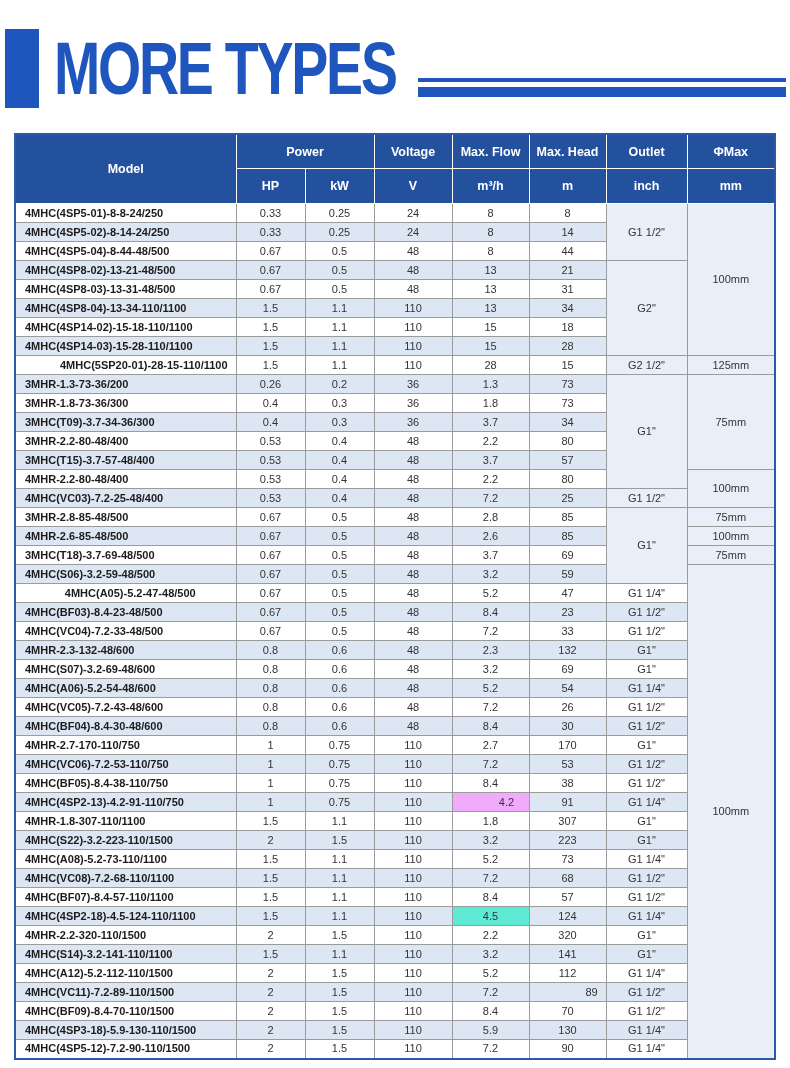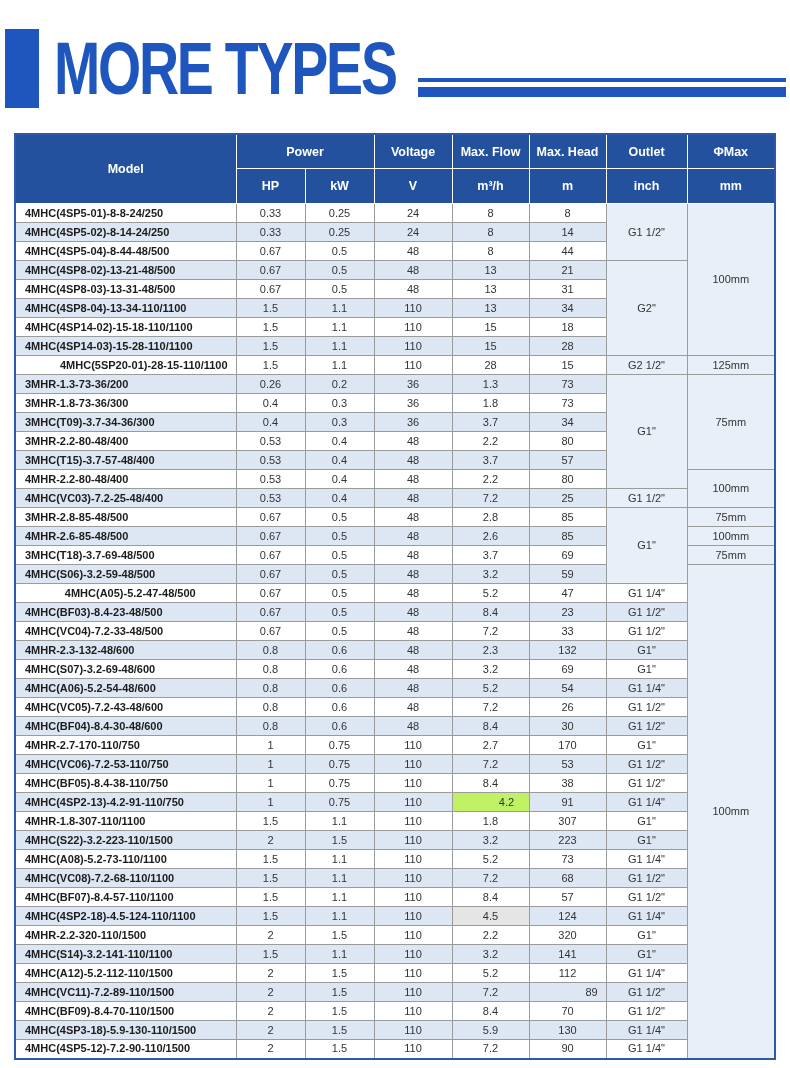--- a/index.html
+++ b/index.html
@@ -372,21 +372,21 @@
           <td class="num" style="background: rgb(255, 255, 255);">110</td>
           <td class="num" style="background: rgb(255, 255, 255);">8.4</td>
           <td class="num" style="background: rgb(255, 255, 255);">38</td>
           <td rowspan="1" style="background: rgb(255, 255, 255);">G1 1/2"</td>
         </tr>
         <tr>
           <td class="model" style="background: rgb(221, 231, 243);">4MHC(4SP2-13)-4.2-91-110/750</td>
           <td class="num" style="background: rgb(221, 231, 243);">1</td>
           <td class="num" style="background: rgb(221, 231, 243);">0.75</td>
           <td class="num" style="background: rgb(221, 231, 243);">110</td>
-          <td class="num" style="background: #bef264; padding-left: 32px;">4.2</td>
+          <td class="num" style="background: #f0abfc; padding-left: 32px;">4.2</td>
           <td class="num" style="background: rgb(221, 231, 243);">91</td>
           <td rowspan="1" style="background: rgb(221, 231, 243);">G1 1/4"</td>
         </tr>
         <tr>
           <td class="model" style="background: rgb(255, 255, 255);">4MHR-1.8-307-110/1100</td>
           <td class="num" style="background: rgb(255, 255, 255);">1.5</td>
           <td class="num" style="background: rgb(255, 255, 255);">1.1</td>
           <td class="num" style="background: rgb(255, 255, 255);">110</td>
           <td class="num" style="background: rgb(255, 255, 255);">1.8</td>
           <td class="num" style="background: rgb(255, 255, 255);">307</td>
@@ -426,21 +426,21 @@
           <td class="num" style="background: rgb(255, 255, 255);">110</td>
           <td class="num" style="background: rgb(255, 255, 255);">8.4</td>
           <td class="num" style="background: rgb(255, 255, 255);">57</td>
           <td rowspan="1" style="background: rgb(255, 255, 255);">G1 1/2"</td>
         </tr>
         <tr>
           <td class="model" style="background: rgb(221, 231, 243);">4MHC(4SP2-18)-4.5-124-110/1100</td>
           <td class="num" style="background: rgb(221, 231, 243);">1.5</td>
           <td class="num" style="background: rgb(221, 231, 243);">1.1</td>
           <td class="num" style="background: rgb(221, 231, 243);">110</td>
-          <td class="num" style="background: #e5e5e5;">4.5</td>
+          <td class="num" style="background: #5eead4;">4.5</td>
           <td class="num" style="background: rgb(221, 231, 243);">124</td>
           <td rowspan="1" style="background: rgb(221, 231, 243);">G1 1/4"</td>
         </tr>
         <tr>
           <td class="model" style="background: rgb(255, 255, 255);">4MHR-2.2-320-110/1500</td>
           <td class="num" style="background: rgb(255, 255, 255);">2</td>
           <td class="num" style="background: rgb(255, 255, 255);">1.5</td>
           <td class="num" style="background: rgb(255, 255, 255);">110</td>
           <td class="num" style="background: rgb(255, 255, 255);">2.2</td>
           <td class="num" style="background: rgb(255, 255, 255);">320</td>

